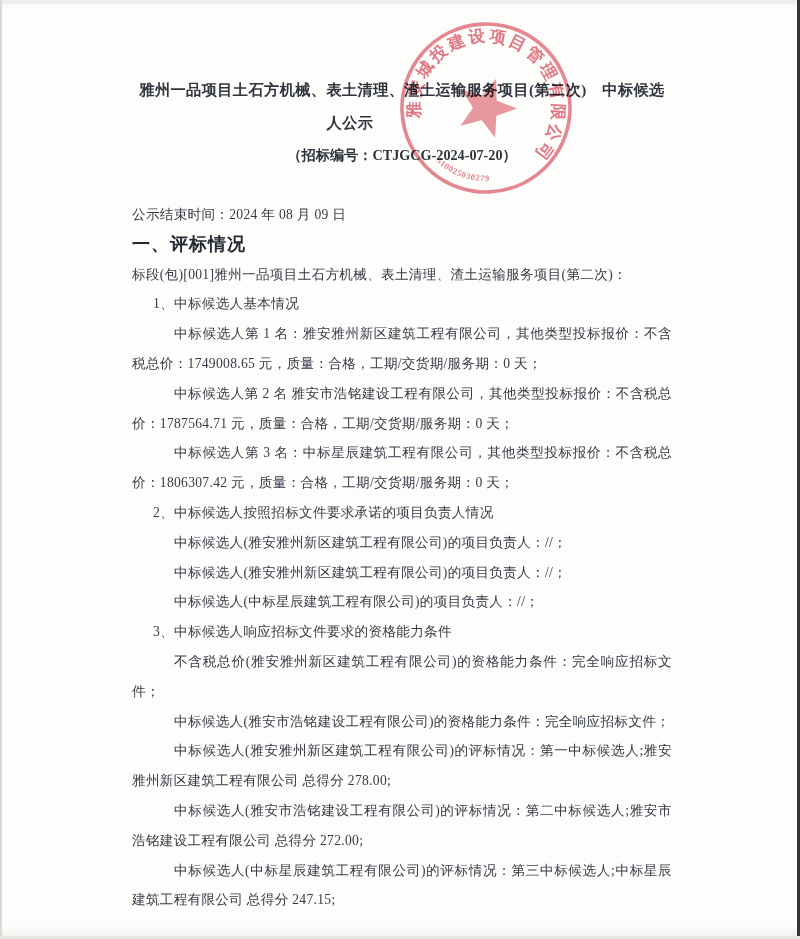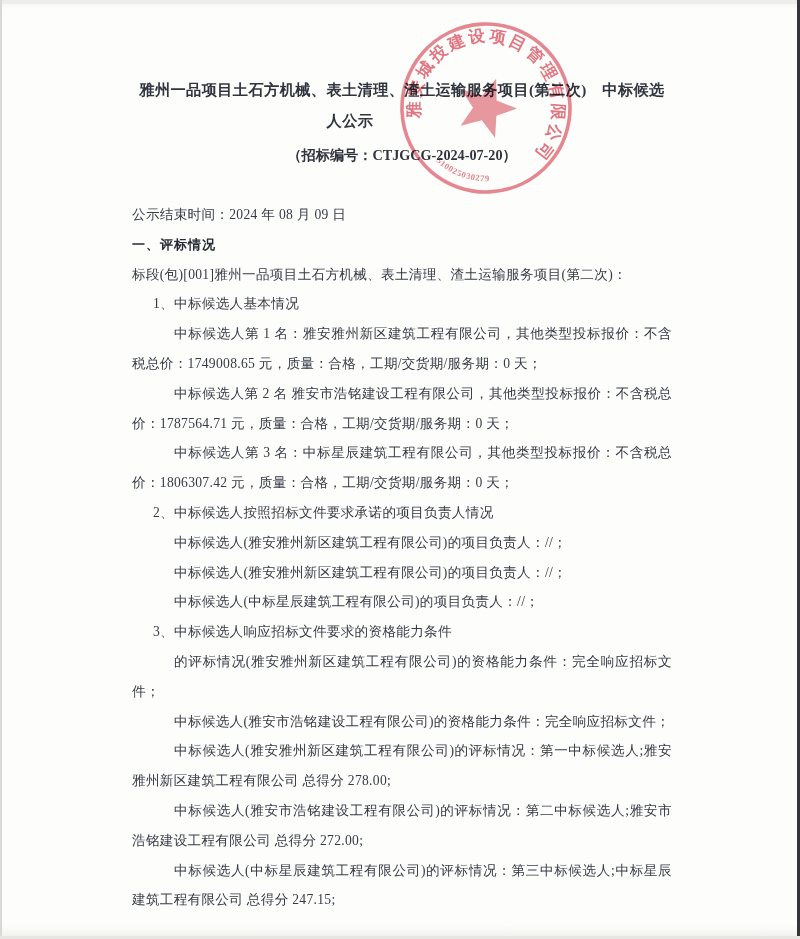--- a/index.html
+++ b/index.html
@@ -28,41 +28,41 @@
     padding-top: 73px;
   }
   .title-block {
     text-align: center;
     font-weight: bold;
     font-size: 15.2px;
     line-height: 33px;
     color: #30343d;
     letter-spacing: 0.4px;
   }
-  .title-line2 { position: relative; left: -52px; font-family: Liberation Mono, monospace; }
+  .title-line2 { position: relative; left: -52px; }
   .tender-line {
     text-align: center;
     font-weight: bold;
     font-size: 14.2px;
     line-height: 33px;
     color: #30343d;
     font-family: Liberation Serif, serif;
   }
   .body-text {
     margin-top: 28px;
     font-size: 13.6px;
     line-height: 29.8px;
     letter-spacing: 0.3px;
   }
   .body-text p { margin: 0; text-align: justify; }
   .meta-line { text-indent: 0; }
   .section-heading {
     font-family: Liberation Sans, sans-serif;
     font-weight: bold;
-    font-size: 13px;
+    font-size: 18px;
     color: #262a33;
     letter-spacing: 1px;
   }
   .lot-intro { text-indent: 0; }
   .subhead { text-indent: 21px; }
   .para { text-indent: 42px; }
 
   
   .seal {
     position: absolute;
@@ -106,21 +106,21 @@
       <p class="para">中标候选人第 1 名：雅安雅州新区建筑工程有限公司，其他类型投标报价：不含税总价：1749008.65 元，质量：合格，工期/交货期/服务期：0 天；</p>
       <p class="para">中标候选人第 2 名 雅安市浩铭建设工程有限公司，其他类型投标报价：不含税总价：1787564.71 元，质量：合格，工期/交货期/服务期：0 天；</p>
       <p class="para">中标候选人第 3 名：中标星辰建筑工程有限公司，其他类型投标报价：不含税总价：1806307.42 元，质量：合格，工期/交货期/服务期：0 天；</p>
 
       <p class="subhead">2、中标候选人按照招标文件要求承诺的项目负责人情况</p>
       <p class="para">中标候选人(雅安雅州新区建筑工程有限公司)的项目负责人：//；</p>
       <p class="para">中标候选人(雅安雅州新区建筑工程有限公司)的项目负责人：//；</p>
       <p class="para">中标候选人(中标星辰建筑工程有限公司)的项目负责人：//；</p>
 
       <p class="subhead">3、中标候选人响应招标文件要求的资格能力条件</p>
-      <p class="para">的评标情况(雅安雅州新区建筑工程有限公司)的资格能力条件：完全响应招标文件；</p>
+      <p class="para">不含税总价(雅安雅州新区建筑工程有限公司)的资格能力条件：完全响应招标文件；</p>
       <p class="para">中标候选人(雅安市浩铭建设工程有限公司)的资格能力条件：完全响应招标文件；</p>
 
       <p class="para">中标候选人(雅安雅州新区建筑工程有限公司)的评标情况：第一中标候选人;雅安雅州新区建筑工程有限公司 总得分 278.00;</p>
       <p class="para">中标候选人(雅安市浩铭建设工程有限公司)的评标情况：第二中标候选人;雅安市浩铭建设工程有限公司 总得分 272.00;</p>
       <p class="para">中标候选人(中标星辰建筑工程有限公司)的评标情况：第三中标候选人;中标星辰建筑工程有限公司 总得分 247.15;</p>
     </div>
   </div>
 
   <svg class="seal" viewBox="-93 -93 186 186" aria-hidden="true" style="color: rgb(220, 90, 104);">
     <g transform="rotate(19)">

